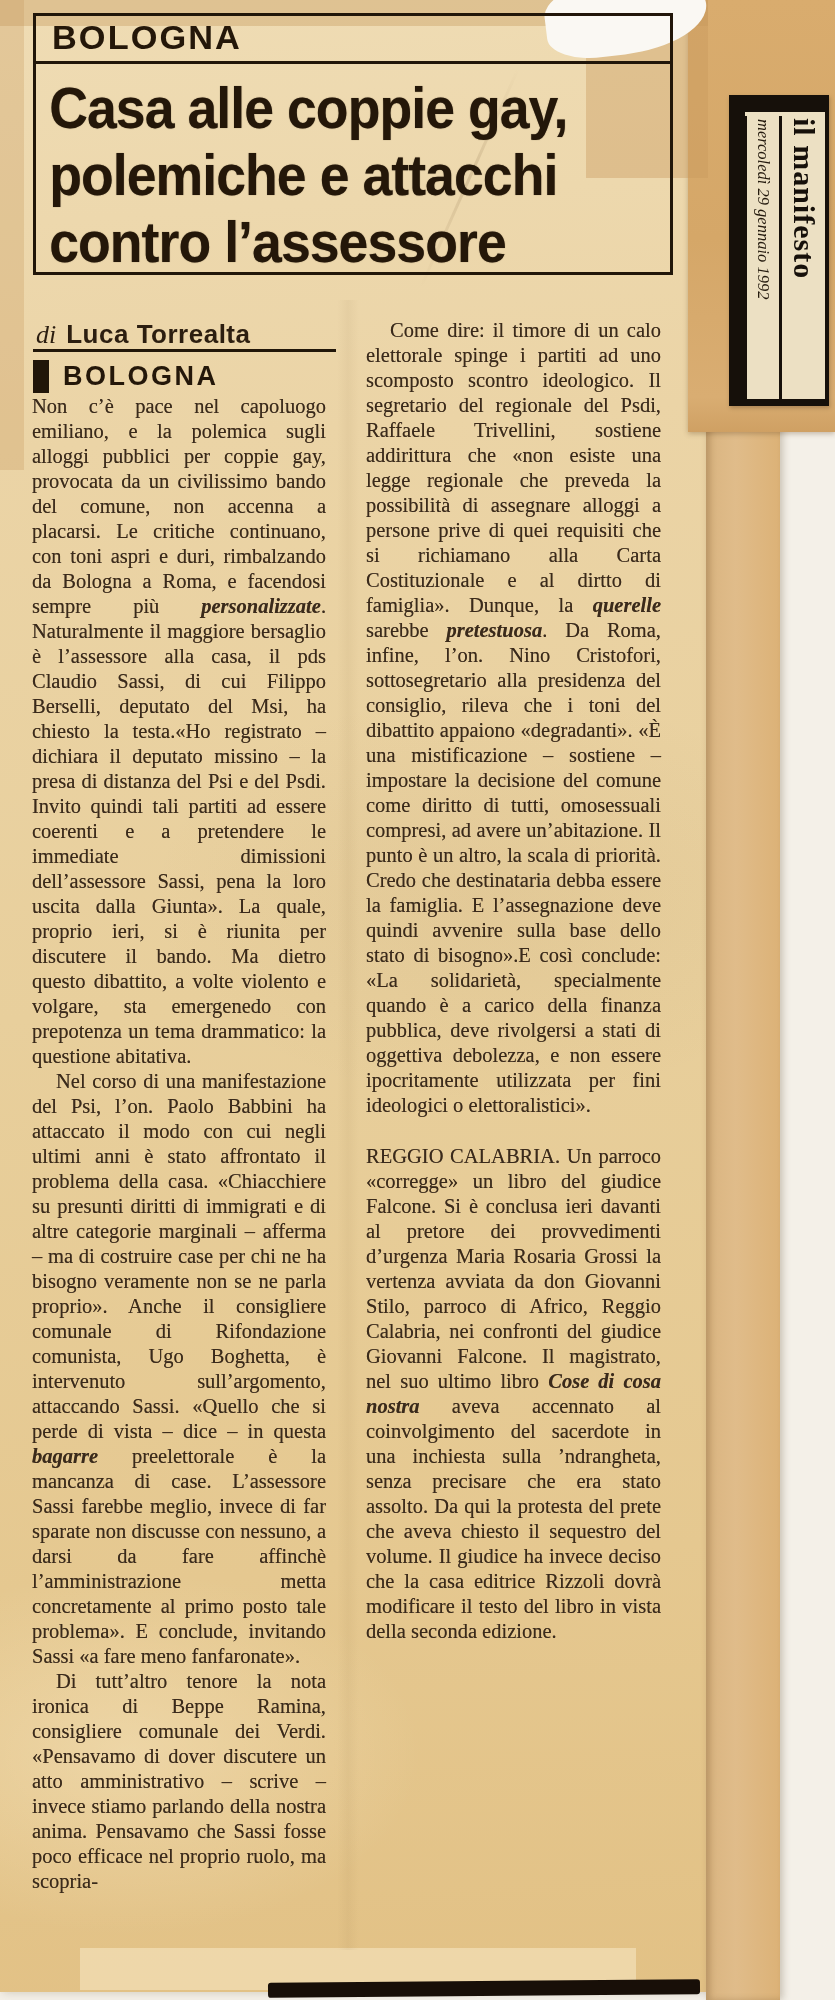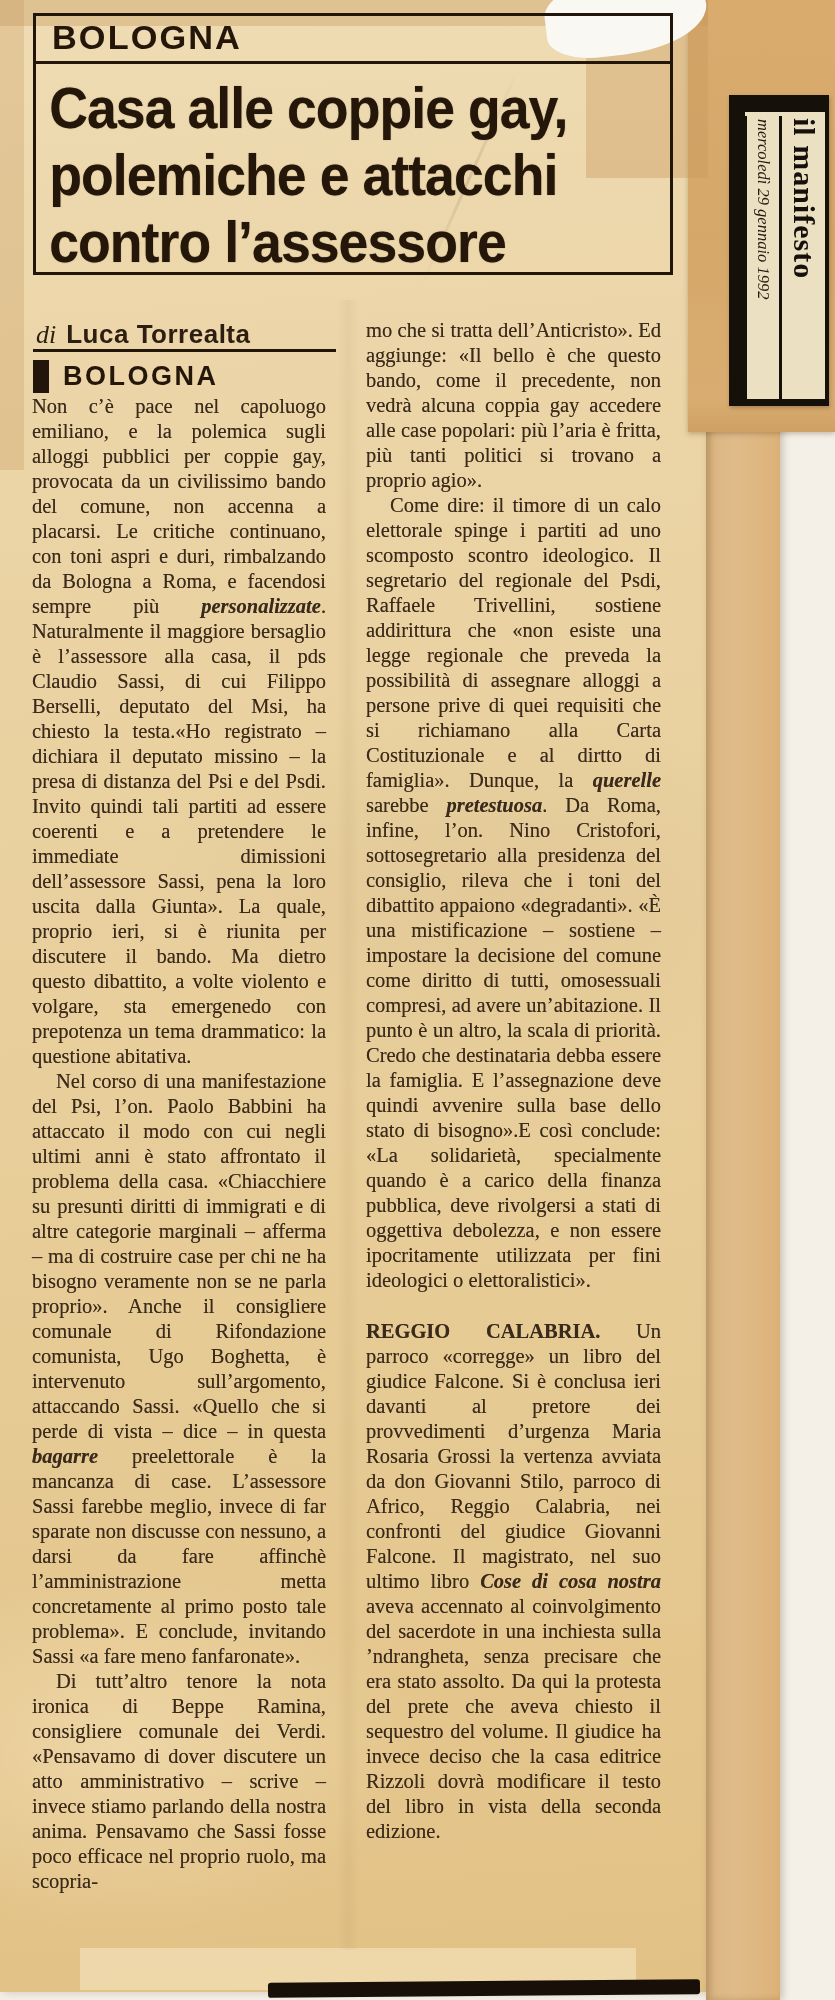--- a/index.html
+++ b/index.html
@@ -56,21 +56,21 @@
 
   
   .col{position:absolute;color:var(--ink,#3a2a1b);font-size:20.5px;line-height:25px;
     text-align:justify;text-shadow:0 0 .5px rgba(58,42,27,.55);}
   .col-left{left:32px;top:394px;width:294px;}
   .col-right{left:366px;top:318px;width:295px;}
   .para{margin:0;}
   .para.indent{text-indent:24px;}
   .para.gap{margin-top:26px;}
   .it{font-style:italic;font-weight:bold;}
-  .bd{font-weight:bold;}
+  .bd{font-weight:normal;}
 
   
   .stamp{position:absolute;left:729px;top:95px;width:100px;height:311px;
     border-style:solid;border-color:#16100a;border-width:17px 4px 7px 16px;
     background:var(--stamp-paper,#ece0c3);box-shadow:1px 2px 4px rgba(70,50,25,.3);}
   .stamp-inner{writing-mode:vertical-rl;height:100%;width:100%;padding-top:4px;}
   .masthead{font-family:"Liberation Serif",serif;font-weight:bold;font-size:30px;line-height:40px;
     letter-spacing:1px;color:#16100a;border-left:3px solid #16100a;padding:2px 1px 2px 2px;}
   .stamp-date{font-family:"Liberation Serif",serif;font-style:italic;font-size:16.5px;line-height:27px;
     color:#241a0e;border-left:2px solid #16100a;padding:3px 2px 3px 3px;}
@@ -110,21 +110,20 @@
     <span class="sec-sq"></span>
     <span class="sec-label">BOLOGNA</span>
   </div>
 
   <div class="col col-left">
       <p class="para"><span>Non c’è pace nel capoluogo emiliano, e la polemica sugli alloggi pubblici per coppie gay, provocata da un civilissimo bando del comune, non accenna a placarsi. Le critiche continuano, con toni aspri e duri, rimbalzando da Bologna a Roma, e facendosi sempre più </span><span class="it">personalizzate</span><span>. Naturalmente il maggiore bersaglio è l’assessore alla casa, il pds Claudio Sassi, di cui Filippo Berselli, deputato del Msi, ha chiesto la testa.«Ho registrato – dichiara il deputato missino – la presa di distanza del Psi e del Psdi. Invito quindi tali partiti ad essere coerenti e a pretendere le immediate dimissioni dell’assessore Sassi, pena la loro uscita dalla Giunta». La quale, proprio ieri, si è riunita per discutere il bando. Ma dietro questo dibattito, a volte violento e volgare, sta emergenedo con prepotenza un tema drammatico: la questione abitativa.</span></p>
       <p class="para indent"><span>Nel corso di una manifestazione del Psi, l’on. Paolo Babbini ha attaccato il modo con cui negli ultimi anni è stato affrontato il problema della casa. «Chiacchiere su presunti diritti di immigrati e di altre categorie marginali – afferma – ma di costruire case per chi ne ha bisogno veramente non se ne parla proprio». Anche il consigliere comunale di Rifondazione comunista, Ugo Boghetta, è intervenuto sull’argomento, attaccando Sassi. «Quello che si perde di vista – dice – in questa </span><span class="it">bagarre</span><span> preelettorale è la mancanza di case. L’assessore Sassi farebbe meglio, invece di far sparate non discusse con nessuno, a darsi da fare affinchè l’amministrazione metta concretamente al primo posto tale problema». E conclude, invitando Sassi «a fare meno fanfaronate».</span></p>
       <p class="para indent"><span>Di tutt’altro tenore la nota ironica di Beppe Ramina, consigliere comunale dei Verdi. «Pensavamo di dover discutere un atto amministrativo – scrive – invece stiamo parlando della nostra anima. Pensavamo che Sassi fosse poco efficace nel proprio ruolo, ma scopria-</span></p>
     </div>
   <div class="col col-right">
-      <p class="para"><span>mo che si tratta dell’Anticristo». Ed aggiunge: «Il bello è che questo bando, come il precedente, non vedrà alcuna coppia gay accedere alle case popolari: più l’aria è fritta, più tanti politici si trovano a proprio agio».</span></p>
       <p class="para indent"><span>Come dire: il timore di un calo elettorale spinge i partiti ad uno scomposto scontro ideologico. Il segretario del regionale del Psdi, Raffaele Trivellini, sostiene addirittura che «non esiste una legge regionale che preveda la possibilità di assegnare alloggi a persone prive di quei requisiti che si richiamano alla Carta Costituzionale e al dirtto di famiglia». Dunque, la </span><span class="it">querelle</span><span> sarebbe </span><span class="it">pretestuosa</span><span>. Da Roma, infine, l’on. Nino Cristofori, sottosegretario alla presidenza del consiglio, rileva che i toni del dibattito appaiono «degradanti». «È una mistificazione – sostiene – impostare la decisione del comune come diritto di tutti, omosessuali compresi, ad avere un’abitazione. Il punto è un altro, la scala di priorità. Credo che destinataria debba essere la famiglia. E l’assegnazione deve quindi avvenire sulla base dello stato di bisogno».E così conclude: «La solidarietà, specialmente quando è a carico della finanza pubblica, deve rivolgersi a stati di oggettiva debolezza, e non essere ipocritamente utilizzata per fini ideologici o elettoralistici».</span></p>
       <p class="para gap"><span class="bd">REGGIO CALABRIA.</span><span> Un parroco «corregge» un libro del giudice Falcone. Si è conclusa ieri davanti al pretore dei provvedimenti d’urgenza Maria Rosaria Grossi la vertenza avviata da don Giovanni Stilo, parroco di Africo, Reggio Calabria, nei confronti del giudice Giovanni Falcone. Il magistrato, nel suo ultimo libro </span><span class="it">Cose di cosa nostra</span><span> aveva accennato al coinvolgimento del sacerdote in una inchiesta sulla ’ndrangheta, senza precisare che era stato assolto. Da qui la protesta del prete che aveva chiesto il sequestro del volume. Il giudice ha invece deciso che la casa editrice Rizzoli dovrà modificare il testo del libro in vista della seconda edizione.</span></p>
     </div>
 
   <div class="stamp">
     <div class="stamp-inner">
       <div class="masthead">il manifesto</div>
       <div class="stamp-date">mercoledì 29 gennaio 1992</div>
     </div>
   </div>

